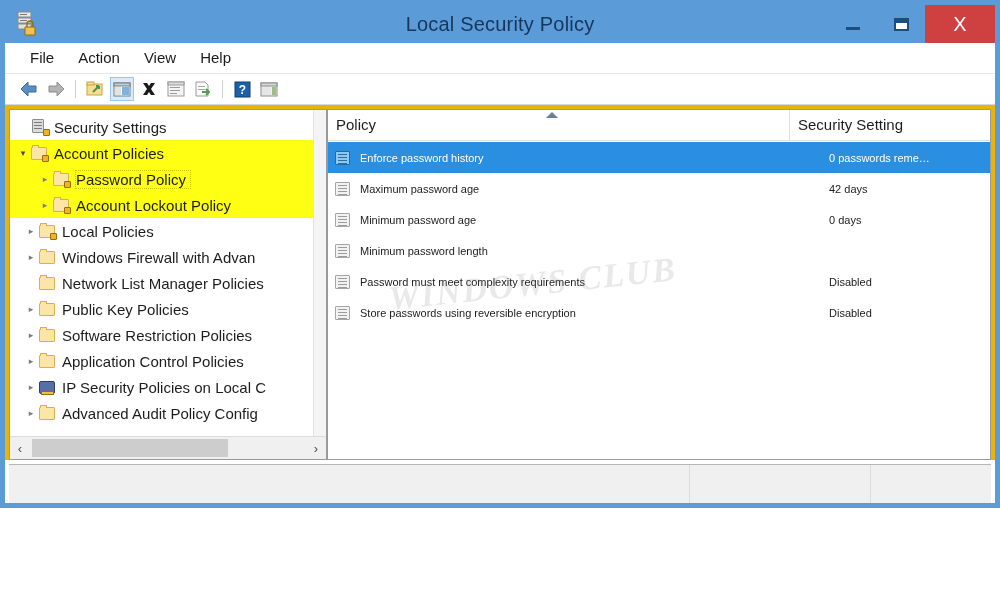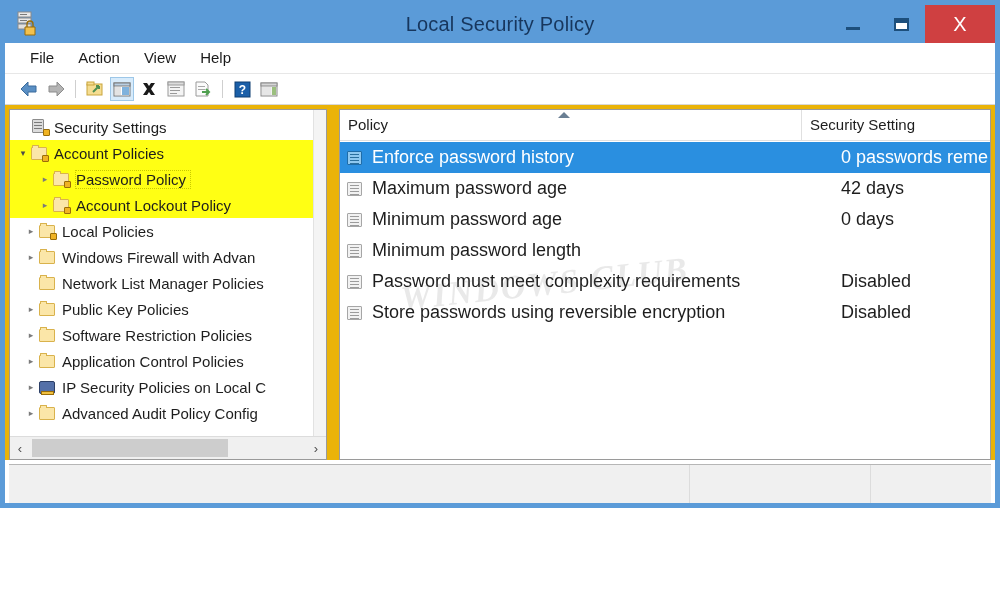--- a/index.html
+++ b/index.html
@@ -143,21 +143,21 @@
   .hs-arrow{
     width:20px;height:20px;display:flex;align-items:center;justify-content:center;
     font-size:13px;color:#4f4f4f;
   }
   .hs-track{flex:1 1 auto;height:20px;background:#f0f0f0;position:relative;}
   .hs-thumb{
     position:absolute;left:2px;top:1px;height:18px;width:196px;background:#cdcdcd;
   }
 
   .list-pane{
-    flex:1 1 auto;margin-left:12px;background:#ffffff;
+    flex:1 1 auto;margin-left:0;background:#ffffff;
     border:1px solid #9a9a9a;box-sizing:border-box;
     position:relative;overflow:hidden;display:flex;flex-direction:column;
   }
   .list-header{
     height:30px;flex:0 0 30px;background:#ffffff;border-bottom:1px solid #e0e0e0;
     display:flex;align-items:center;position:relative;
   }
   .lh-cell{
     font-size:15px;color:#1d1d1d;padding-left:8px;position:relative;height:30px;
     line-height:30px;cursor:default;
@@ -165,21 +165,21 @@
   .lh-cell.policy{width:453px;flex:0 0 453px;}
   .lh-cell.setting{flex:1 1 auto;border-left:1px solid #e0e0e0;}
   .sort-arrow{
     position:absolute;left:218px;top:2px;width:0;height:0;
     border-left:6px solid transparent;border-right:6px solid transparent;
     border-bottom:6px solid #6a7f94;
   }
   .list-body{flex:1 1 auto;position:relative;padding-top:1px;}
   .lrow{
     height:31px;display:flex;align-items:center;cursor:default;
-    font-size:18px;color:#1d1d1d;
+    font-size:11px;color:#1d1d1d;
   }
   .lrow.sel{background:#2a8fe0;color:#ffffff;}
   .lico{
     width:20px;flex:0 0 20px;height:16px;margin-left:6px;margin-right:6px;position:relative;
   }
   .polico{
     position:absolute;left:1px;top:1px;width:15px;height:14px;
     background:#f2f2f2;border:1px solid #a6a6a6;box-sizing:border-box;border-radius:1px;
   }
   .polico:before{

